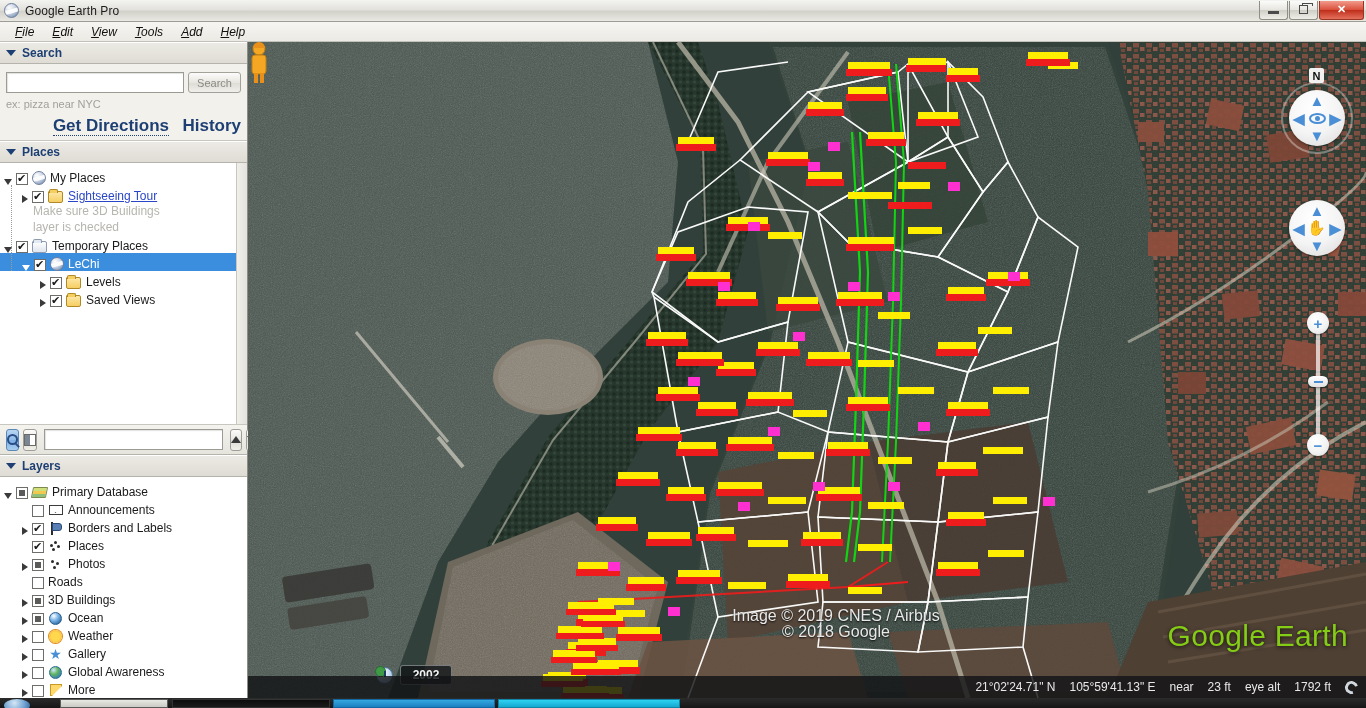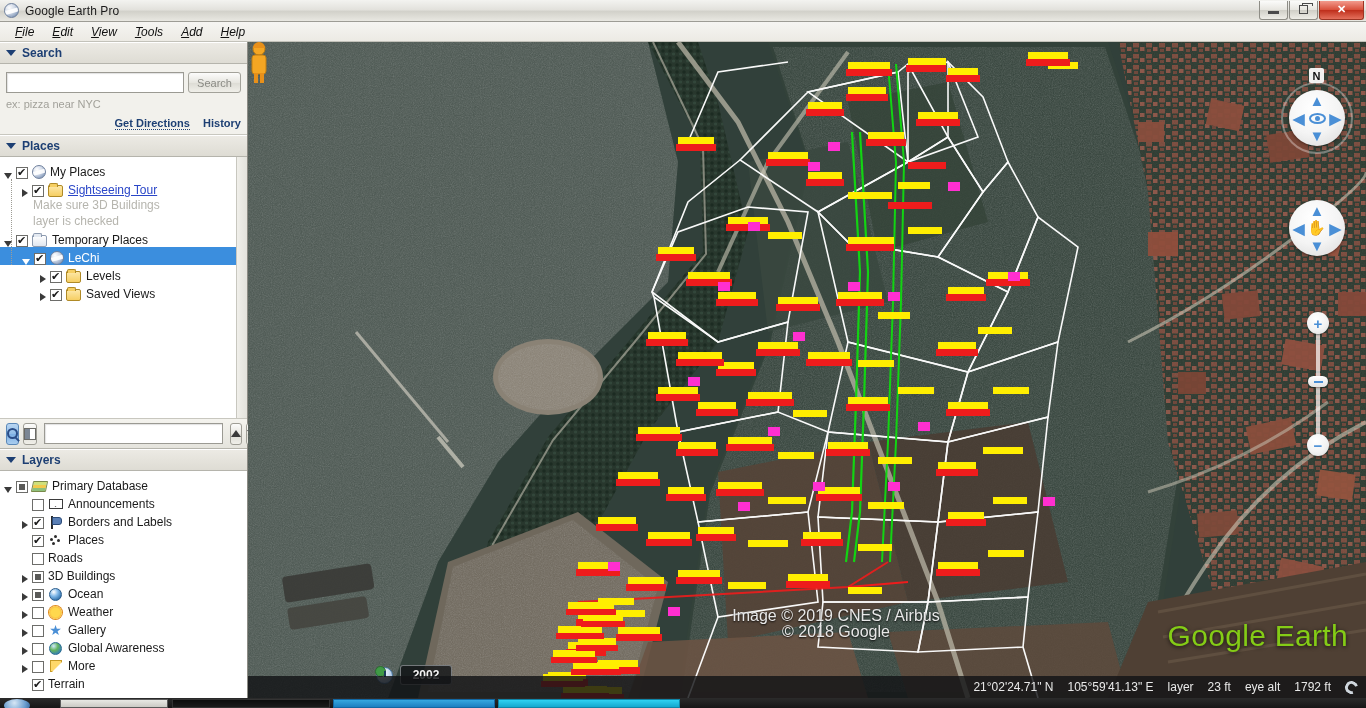--- a/index.html
+++ b/index.html
@@ -83,21 +83,21 @@
     box-shadow: inset 1px 1px 1px rgba(0,0,0,.12);
   }
   .search-btn {
     width: 53px; height: 21px; border: 1px solid #a3a29a; border-radius: 3px;
     background: linear-gradient(to bottom,#fcfcfb,#e7e6e0 50%,#dcdbd4 51%,#f0efe9);
     font-size: 11px; color: #8a8a84; font-family: "Liberation Sans", sans-serif;
   }
   .search-hint { font-size: 11px; color: #a2a19a; margin-top: 5px; }
   .search-links { text-align: right; margin-top: 6px; }
   .search-links a {
-    color: #1d3f73; font-size: 11px; font-weight: bold; text-decoration: none; margin-left: 10px;
+    color: #1d3f73; font-size: 17px; font-weight: bold; text-decoration: none; margin-left: 10px;
   }
   .search-links a.dotted { border-bottom: 1px dotted #1d3f73; }
 
   .places-body { background: #fff; height: 262px; position: relative; overflow: hidden; border-bottom: 1px solid #c8c7bf; }
   .tree { padding: 4px 0 0 0; }
   .trow { display: flex; align-items: flex-end; height: 18px; padding-left: 4px; white-space: nowrap; }
   .trow.sel { background: #3b8ede; }
   .trow.sel .tlabel { color: #fff; }
   .ind0 { padding-left: 4px; } .ind1 { padding-left: 22px; } .ind2 { padding-left: 40px; }
   .arrow-r {
@@ -542,20 +542,32 @@
           <span class="cbx on"></span>
           <span class="layer-ico">
             <span class="ico-dots">
                 <span style="left:1px;top:4px"></span>
                 <span style="left:5px;top:1px"></span>
                 <span style="left:8px;top:5px"></span>
                 <span style="left:3px;top:8px"></span>
               </span>
           </span>
           <span class="tlabel">Places</span>
+        </div>
+        <div class="trow ind1">
+          <span class="arrow-r"></span>
+          <span class="cbx partial"></span>
+          <span class="layer-ico">
+            <span class="ico-dots">
+                <span style="left:2px;top:2px"></span>
+                <span style="left:7px;top:4px"></span>
+                <span style="left:4px;top:8px"></span>
+              </span>
+          </span>
+          <span class="tlabel">Photos</span>
         </div>
         <div class="trow ind1">
           <span class="arrow-blank"></span>
           <span class="cbx"></span>
           <span class="tlabel">Roads</span>
         </div>
         <div class="trow ind1">
           <span class="arrow-r"></span>
           <span class="cbx partial"></span>
           <span class="tlabel">3D Buildings</span>
@@ -972,21 +984,21 @@
 
     <div class="hist-ctl" style="left:128px;">
       <span class="clock-ico"></span>
       <span class="year-box">2002</span>
     </div>
   </div>
 
   <div class="statusbar">
     <span>21°02'24.71" N</span>
     <span>105°59'41.13" E</span>
-    <span>layer</span>
+    <span>near</span>
     <span>23 ft</span>
     <span>eye alt</span>
     <span>1792 ft</span>
     <span class="spinner"></span>
   </div>
 
   <div class="taskbar">
     <div class="tb-startorb"></div>
     <div class="tb-win w1"></div>
     <div class="tb-win w2"></div>

